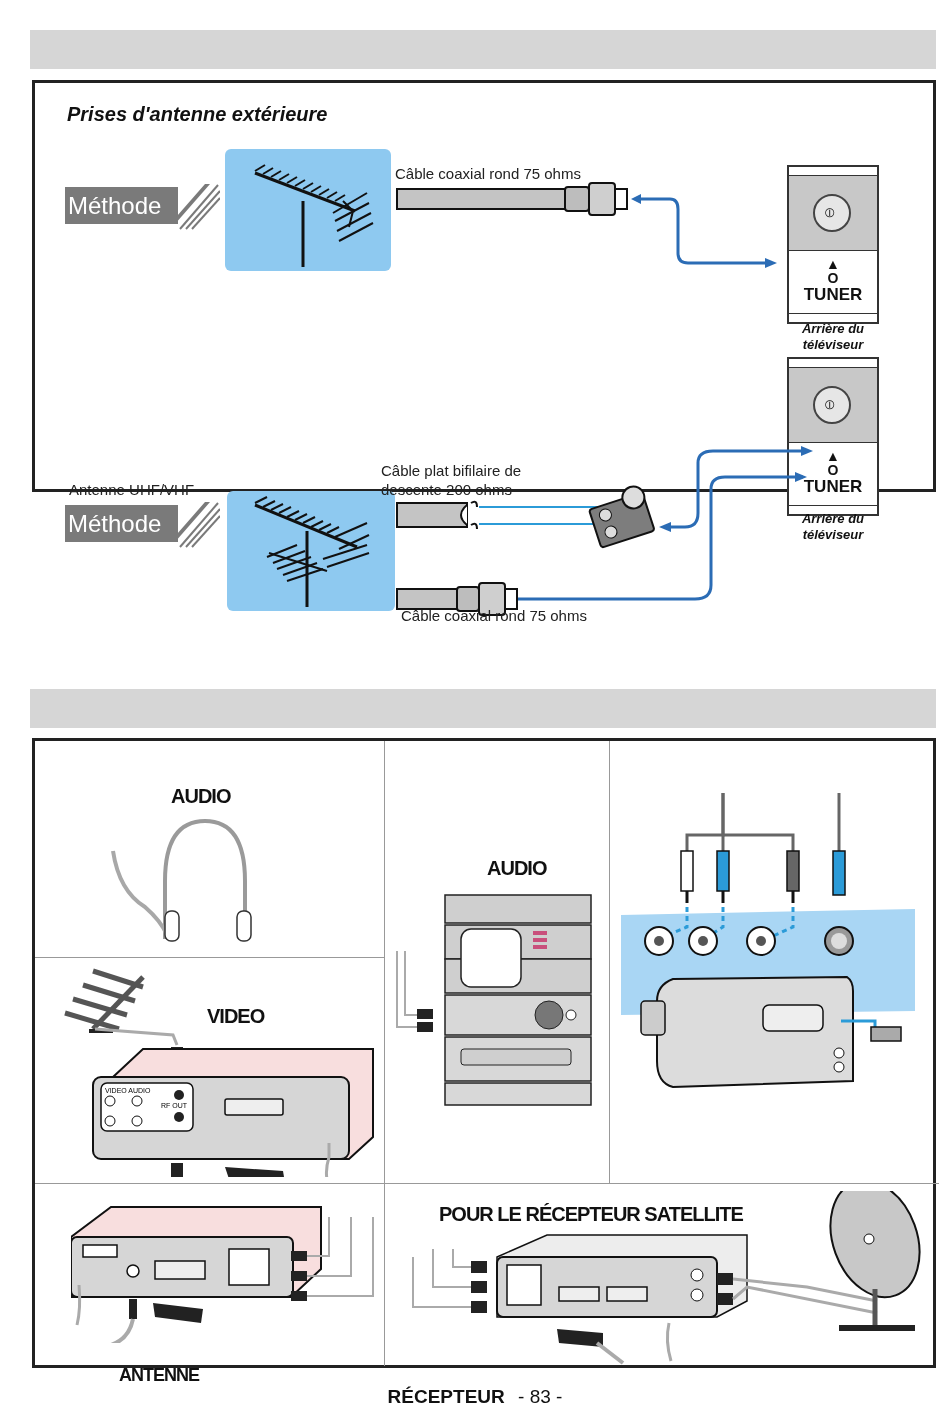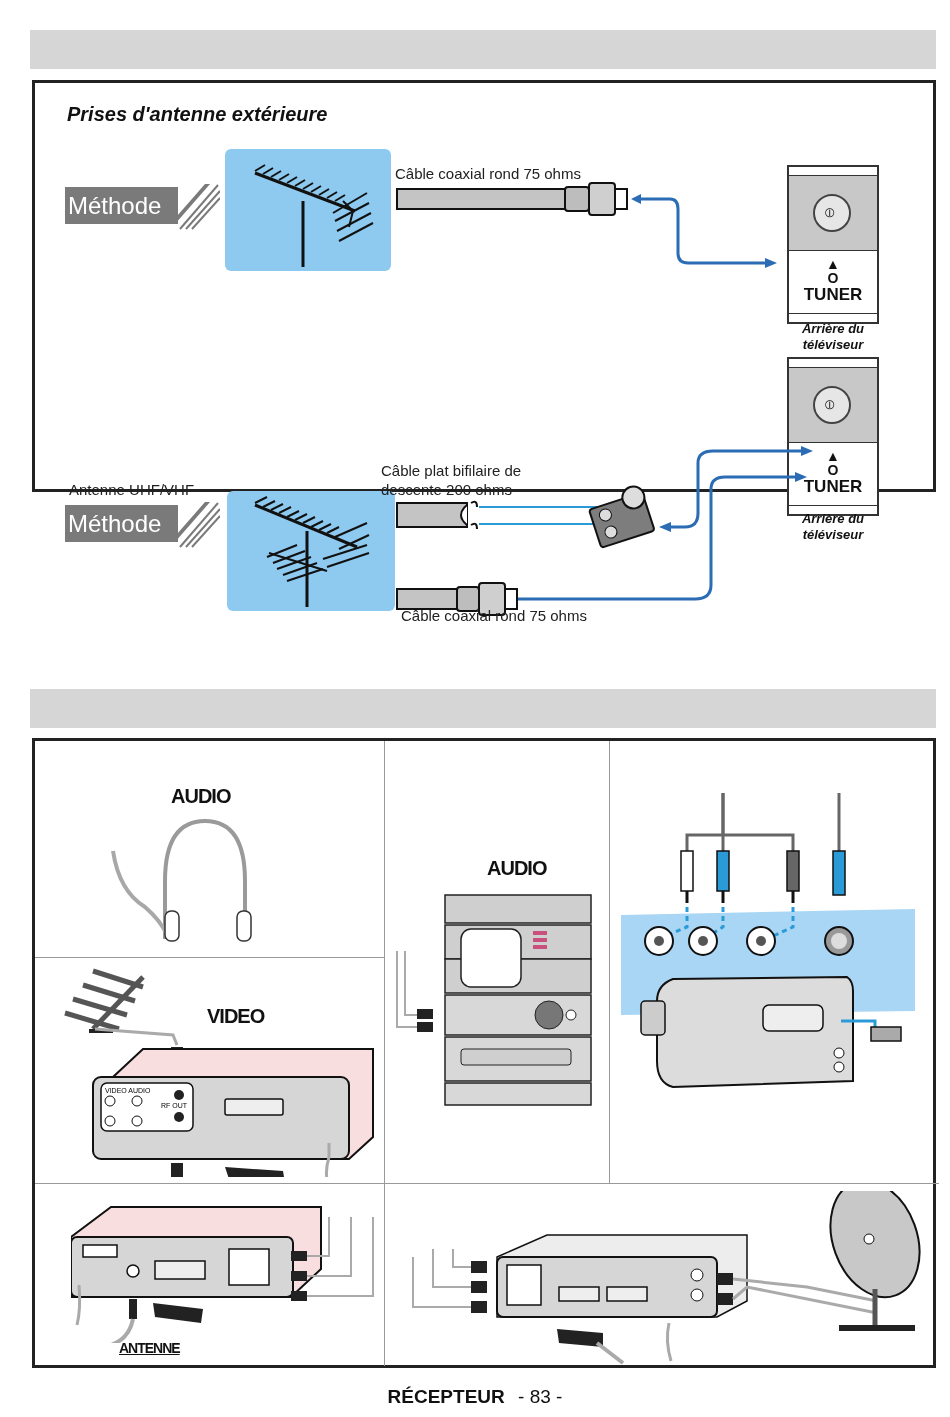--- a/index.html
+++ b/index.html
@@ -310,22 +310,23 @@
       <rect x="220" y="72" width="16" height="10" fill="#222"></rect>
       <rect x="220" y="92" width="16" height="10" fill="#222"></rect>
     <polyline points="236,57 258,57 258,18" fill="none" stroke="#aaa" stroke-width="2"></polyline>
     <polyline points="236,77 280,77 280,18" fill="none" stroke="#aaa" stroke-width="2"></polyline>
     <polyline points="236,97 302,97 302,18" fill="none" stroke="#aaa" stroke-width="2"></polyline>
     <rect x="58" y="100" width="8" height="20" fill="#222"></rect>
     <path d="M62,120 Q58,140 40,146" fill="none" stroke="#aaa" stroke-width="4"></path>
     <polygon points="82,104 132,110 130,124 84,118" fill="#222"></polygon>
     <path d="M8,86 Q10,110 6,126" fill="none" stroke="#aaa" stroke-width="3"></path>
   </svg>
-  <div class="cell-title" style="left:84px; top:599px; font-size:14px;text-decoration:underline;">ANTENNE</div>
-
+  <div class="cell-title" style="left:84px; top:624px; font-size:18px;">ANTENNE</div>
+
+  <div class="cell-title" style="left:404px; top:462px;">POUR LE RÉCEPTEUR SATELLITE</div>
   <svg class="abs" style="left:372px; top:450px;" width="526" height="176">
     <polyline points="6,66 6,116 64,116" fill="none" stroke="#aaa" stroke-width="2"></polyline>
     <polyline points="26,58 26,96 64,96" fill="none" stroke="#aaa" stroke-width="2"></polyline>
     <polyline points="46,58 46,76 64,76" fill="none" stroke="#aaa" stroke-width="2"></polyline>
     <rect x="64" y="70" width="16" height="12" fill="#222"></rect>
       <rect x="64" y="90" width="16" height="12" fill="#222"></rect>
       <rect x="64" y="110" width="16" height="12" fill="#222"></rect>
     <polygon points="90,66 140,44 340,44 340,110 310,126 90,126" fill="#ededed" stroke="#111" stroke-width="1.5"></polygon>
     <rect x="90" y="66" width="220" height="60" rx="6" fill="#d6d6d6" stroke="#111" stroke-width="2"></rect>
     <rect x="100" y="74" width="34" height="40" fill="#fff" stroke="#111" stroke-width="1.5"></rect>

